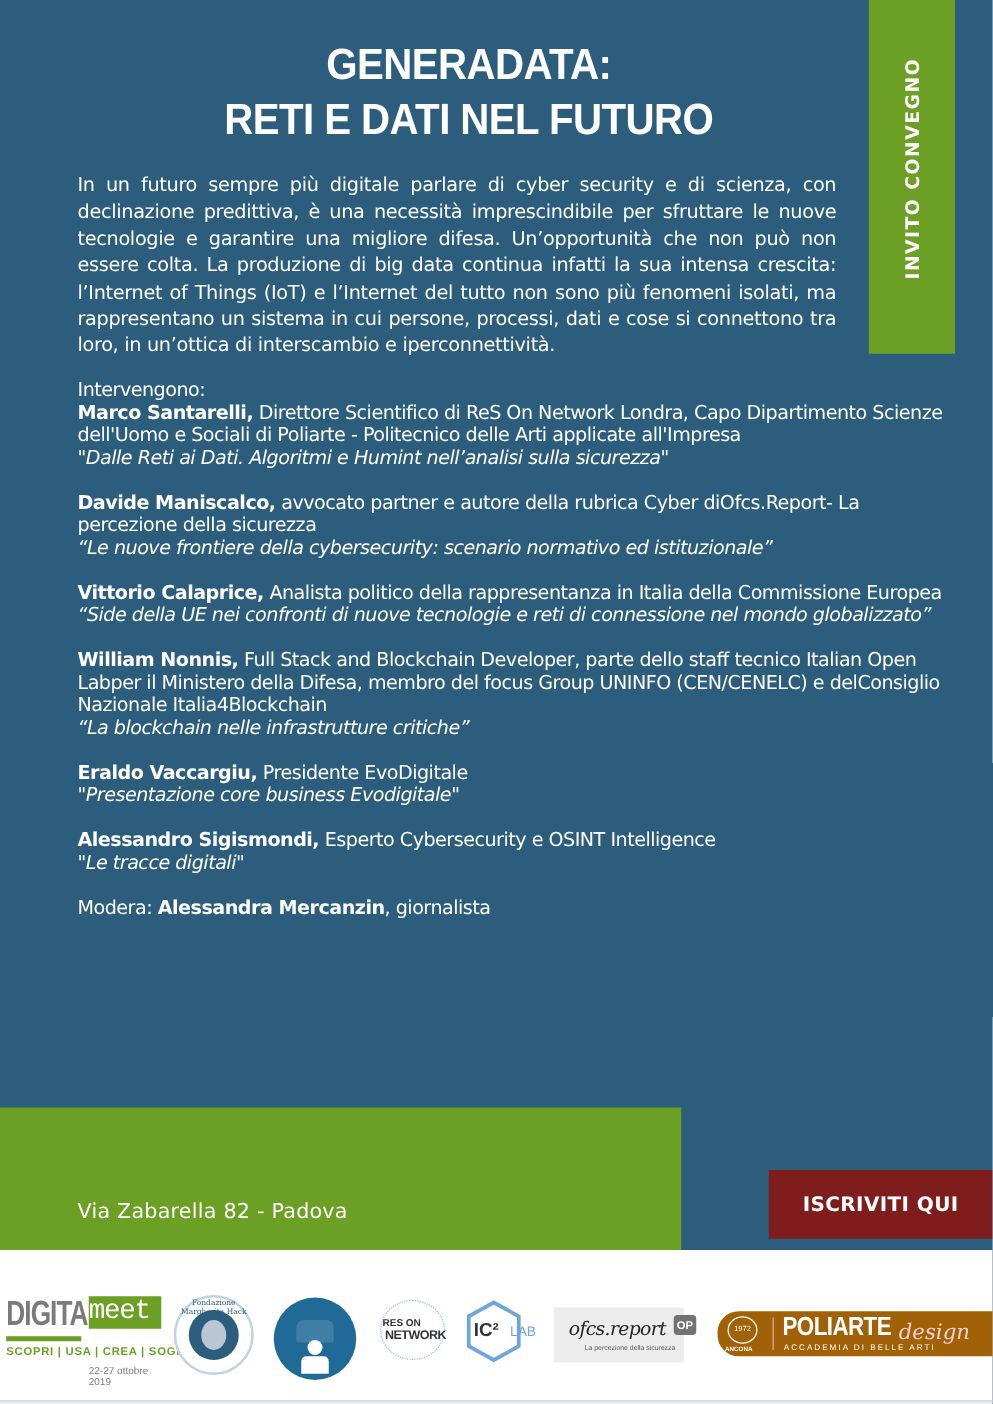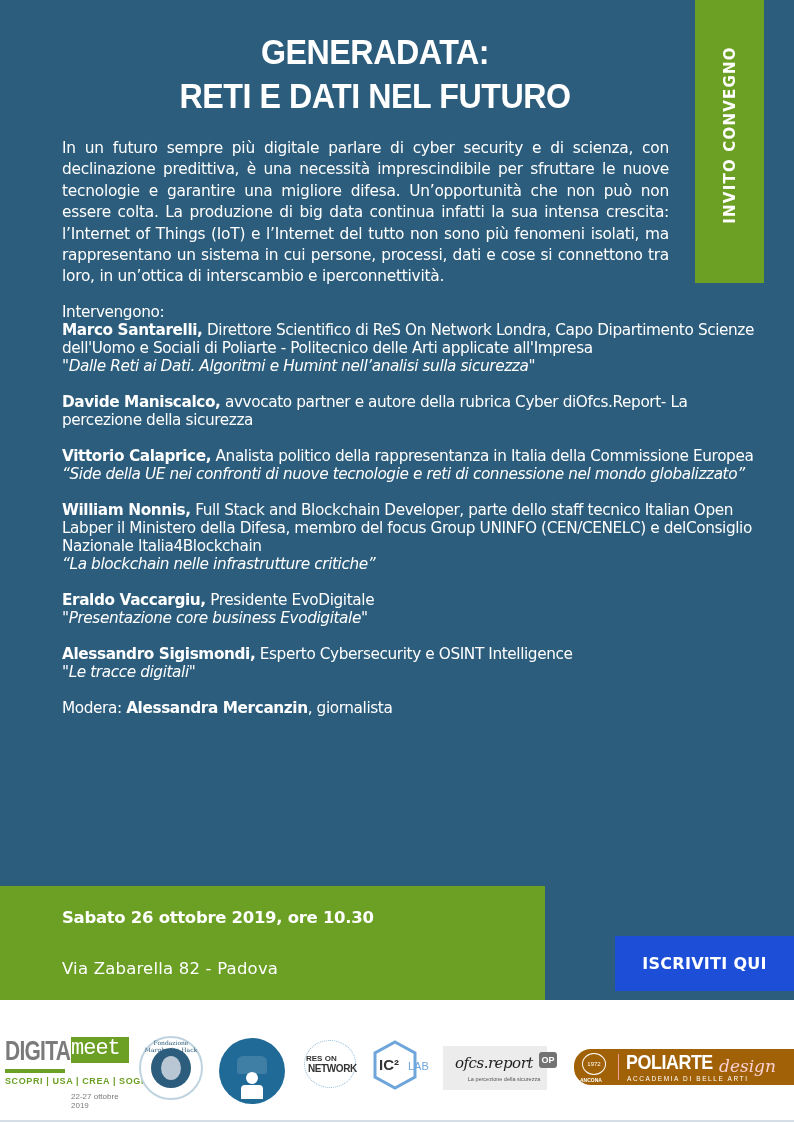--- a/index.html
+++ b/index.html
@@ -49,21 +49,21 @@
   .event-box {
     position: absolute; left: 0; top: 886px; width: 545px; height: 114px;
     background: #6ba024; color: #ffffff;
     font-family: "DejaVu Sans", sans-serif;
   }
   .event-date { position: absolute; left: 62px; top: 22px; font-weight: bold; font-size: 16.5px; letter-spacing: -0.3px; }
   .event-venue { position: absolute; left: 62px; top: 48px; font-size: 16.5px; letter-spacing: 0.2px; }
   .event-address { position: absolute; left: 62px; top: 73px; font-size: 16.5px; letter-spacing: 0.2px; }
   .cta {
     position: absolute; left: 615px; top: 936px; width: 179px; height: 55px;
-    background: #1d4ed8; color: #ffffff; font-weight: bold;
+    background: #7f1d1d; color: #ffffff; font-weight: bold;
     font-family: "DejaVu Sans", sans-serif;
     font-size: 16px; display: flex; align-items: center; justify-content: center;
     text-decoration: none; letter-spacing: 0.3px;
   }
   .logos-strip {
     position: absolute; left: 0; top: 1000px; width: 794px; height: 123px; background: #ffffff;
   }
   .bottom-line { position: absolute; left: 0; top: 1120px; width: 794px; height: 2px; background: #d4dde6; }
   .logo { position: absolute; }
   
@@ -124,20 +124,21 @@
 
 <div class="speakers">
   <span class="label">Intervengono:</span>
 
   <div class="speaker">
     <b>Marco Santarelli,</b><span> Direttore Scientifico di ReS On Network Londra, Capo Dipartimento Scienze dell'Uomo e Sociali di Poliarte - Politecnico delle Arti applicate all'Impresa</span>
     <i>"Dalle Reti ai Dati. Algoritmi e Humint nell’analisi sulla sicurezza"</i>
   </div>
   <div class="speaker">
     <b>Davide Maniscalco,</b><span> avvocato partner e autore della rubrica Cyber diOfcs.Report- La percezione della sicurezza</span>
+    <i> “Le nuove frontiere della cybersecurity: scenario normativo ed istituzionale”</i>
   </div>
   <div class="speaker">
     <b>Vittorio Calaprice,</b><span> Analista politico della rappresentanza in Italia della Commissione Europea</span>
     <i>“Side della UE nei confronti di nuove tecnologie e reti di connessione nel mondo globalizzato”</i>
   </div>
   <div class="speaker">
     <b>William Nonnis,</b><span> Full Stack and Blockchain Developer, parte dello staff tecnico Italian Open Labper il Ministero della Difesa, membro del focus Group UNINFO (CEN/CENELC) e delConsiglio Nazionale Italia4Blockchain</span>
     <i> “La blockchain nelle infrastrutture critiche”</i>
   </div>
   <div class="speaker">
@@ -148,21 +149,20 @@
     <b>Alessandro Sigismondi,</b><span> Esperto Cybersecurity e OSINT Intelligence</span>
     <i>"Le tracce digitali"</i>
   </div>
 
   <div class="moderator">
     <span>Modera: </span><b>Alessandra Mercanzin</b><span>, giornalista</span>
   </div>
 </div>
 
 <div class="event-box">
-  <div class="event-date">Sabato 26 ottobre 2019, ore 10.30</div>
   <div class="event-address">Via Zabarella 82 - Padova</div>
 </div>
 
 <a class="cta">ISCRIVITI QUI</a>
 
 <div class="logos-strip"></div>
 
 <div class="logo dm">
   <div class="dm-digital">DIGITAL</div>
   <div class="dm-meet">meet</div>

